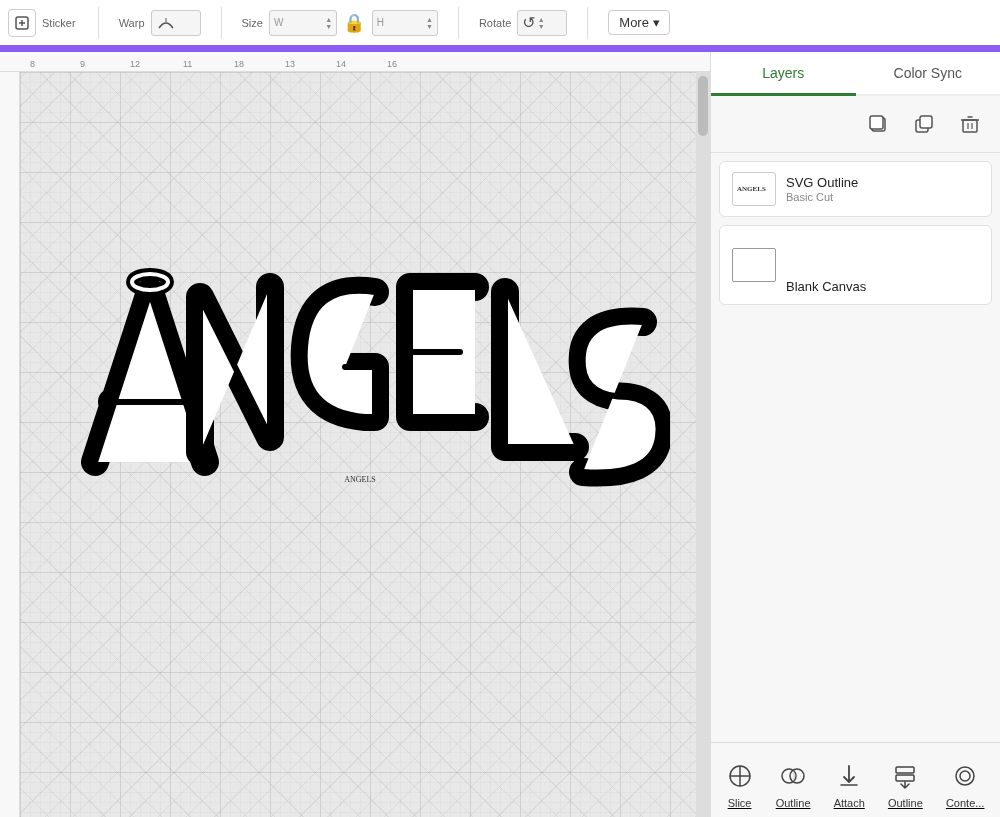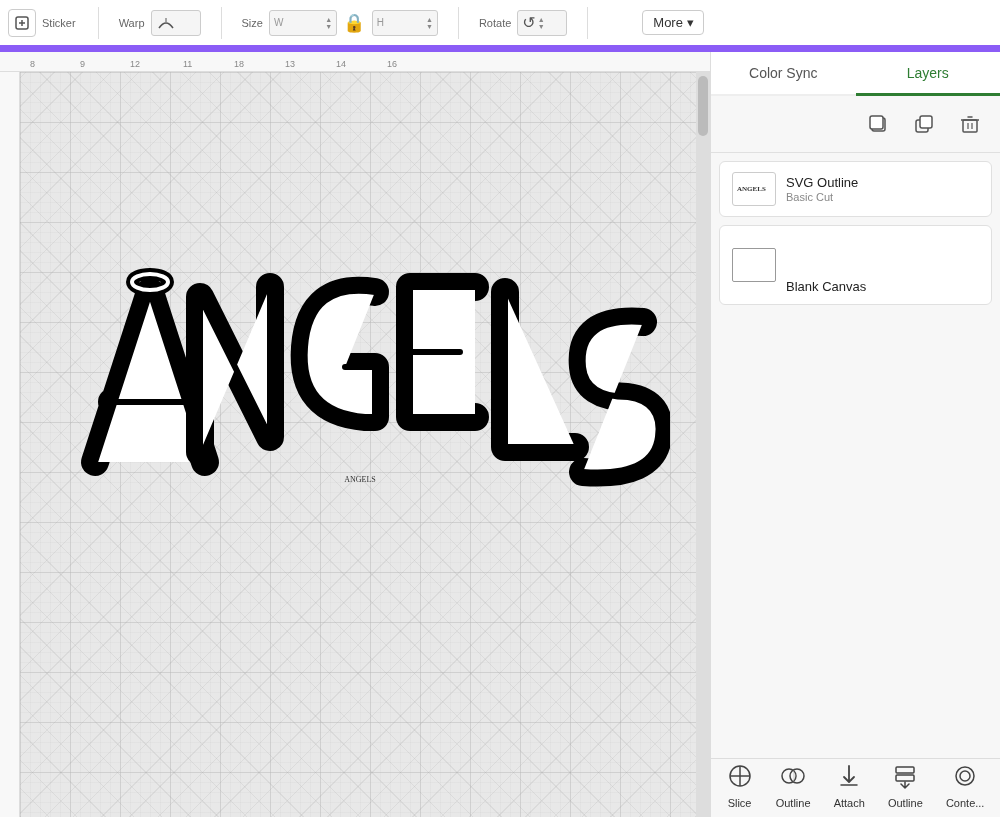--- a/index.html
+++ b/index.html
@@ -63,21 +63,20 @@
       display: flex;
       align-items: center;
       gap: 4px;
       padding: 4px 10px;
       border: 1px solid #ccc;
       border-radius: 4px;
       background: white;
       font-size: 13px;
       cursor: pointer;
       color: #333;
-      margin-left: 34px;
     }
     .divider-v {
       width: 1px;
       height: 32px;
       background: #ddd;
       margin: 0 4px;
     }
 
     
     .main-area {
@@ -311,21 +310,22 @@
       font-size: 13px;
       color: #222;
       margin-top: 43px;
     }
 
     
     .panel-bottom {
       margin-top: auto;
       border-top: 1px solid #ddd;
       background: #f7f7f7;
-      padding: 0 4px 4px 4px;
+      padding: 16px 4px 4px 4px;
+      text-decoration: underline;
     }
     .panel-bottom-tools {
       display: flex;
       justify-content: space-around;
       align-items: center;
     }
     .panel-bottom-btn {
       display: flex;
       flex-direction: column;
       align-items: center;
@@ -503,25 +503,25 @@
 
     <div class="scrollbar-right">
       <div class="scrollbar-thumb"></div>
     </div>
 
   </div>
 
   <div class="right-panel">
 
     <div class="panel-tabs">
+      <div class="panel-tab active">
+        <span>Layers</span>
+      </div>
       <div class="panel-tab">
         <span>Color Sync</span>
-      </div>
-      <div class="panel-tab active">
-        <span>Layers</span>
       </div>
     </div>
 
     <div class="panel-toolbar">
       <div style="flex:1"></div>
       <button class="panel-icon-btn">
         <svg width="22" height="22" viewBox="0 0 22 22">
           <rect x="5" y="5" width="13" height="13" rx="2" fill="none" stroke="#555" stroke-width="1.5"></rect>
           <rect x="3" y="3" width="13" height="13" rx="2" fill="white" stroke="#555" stroke-width="1.5"></rect>
         </svg>

